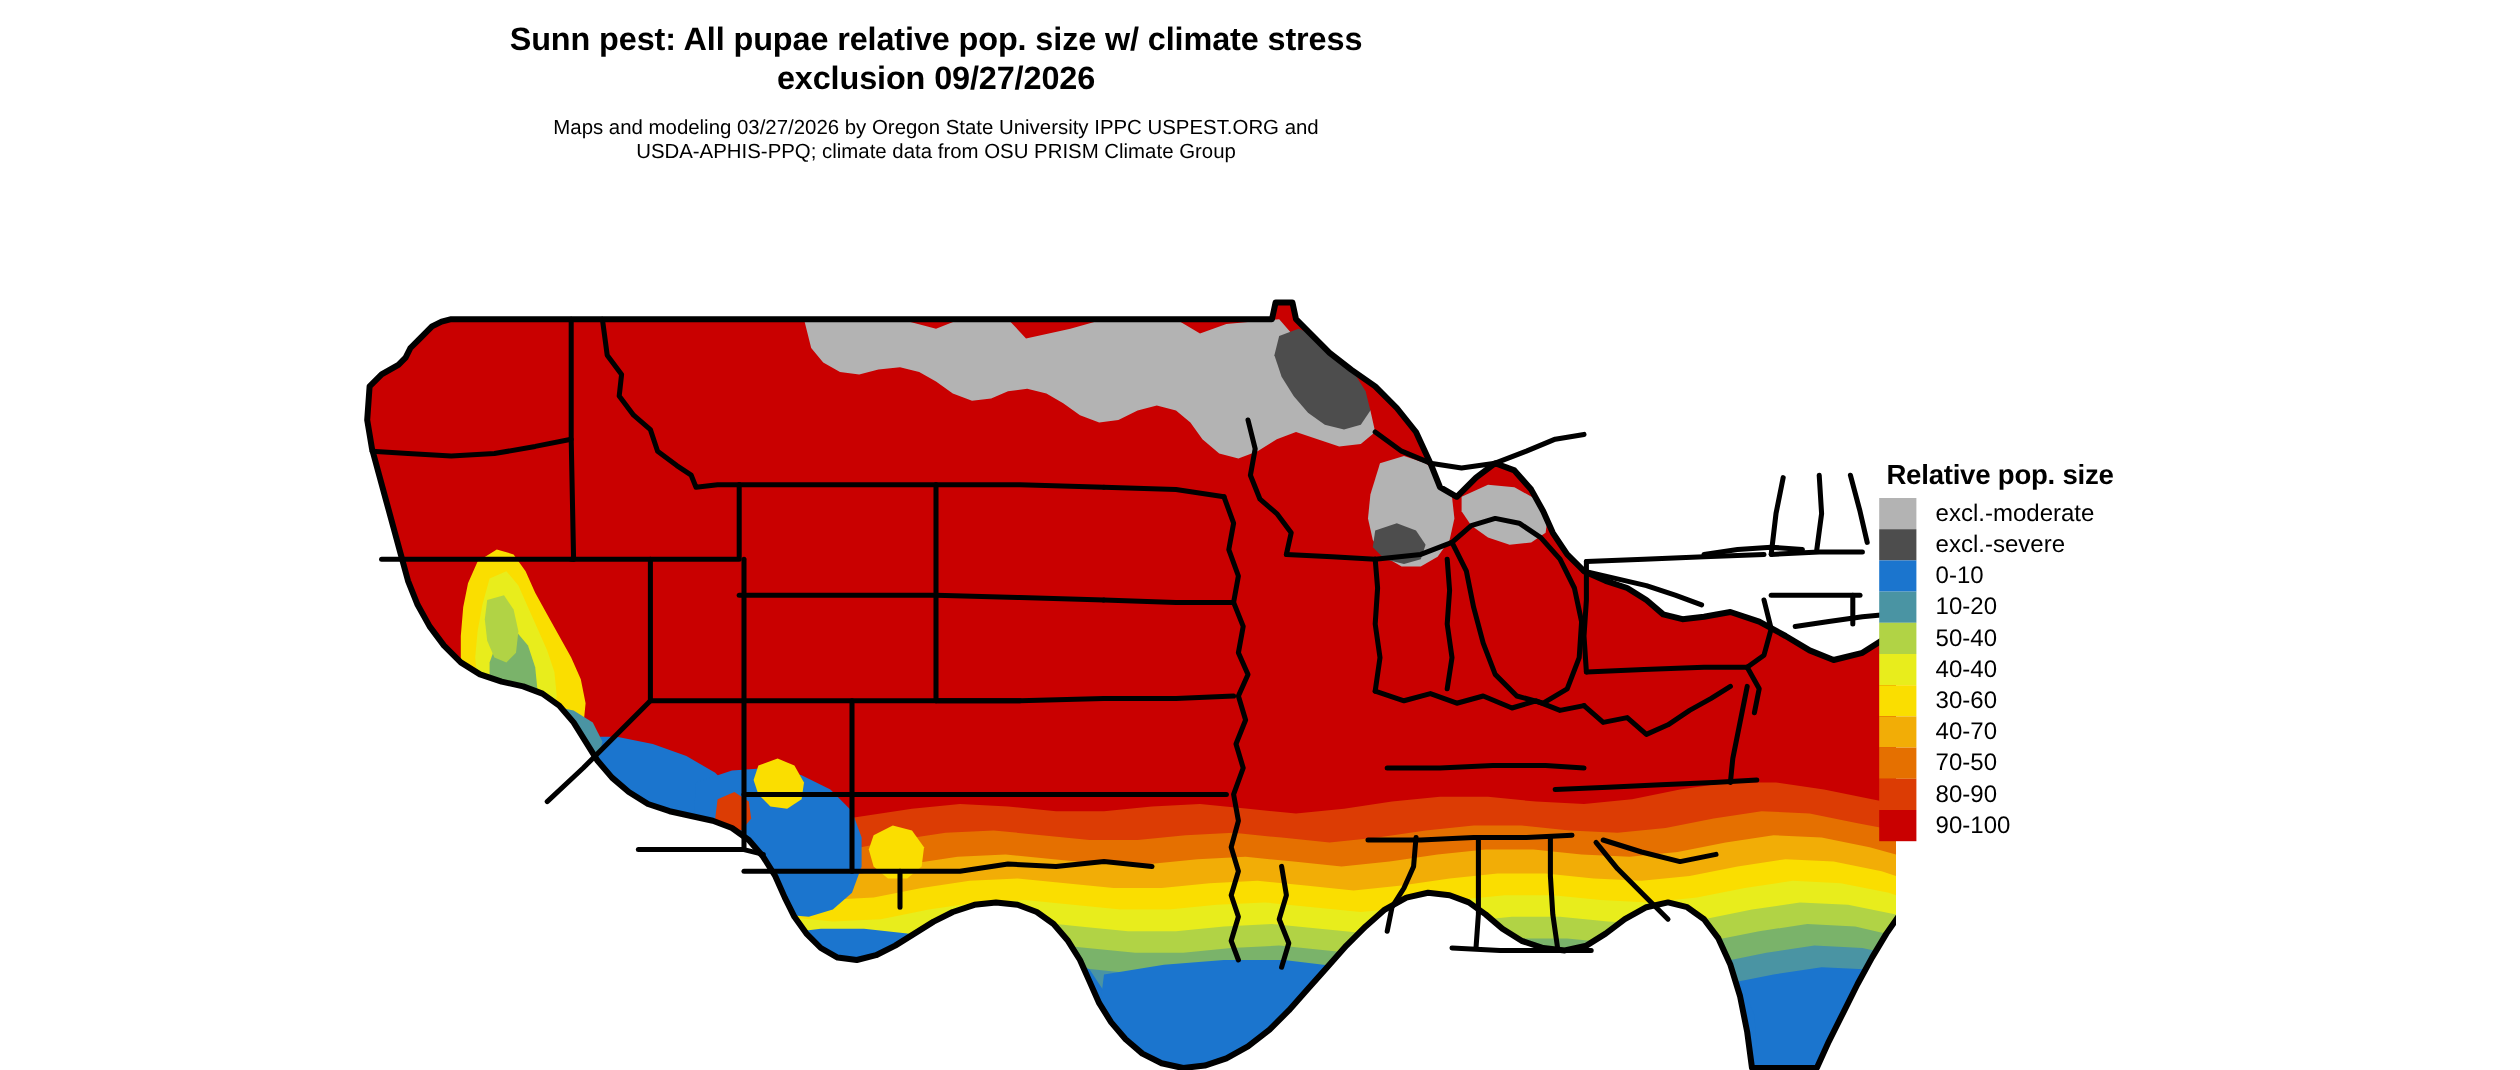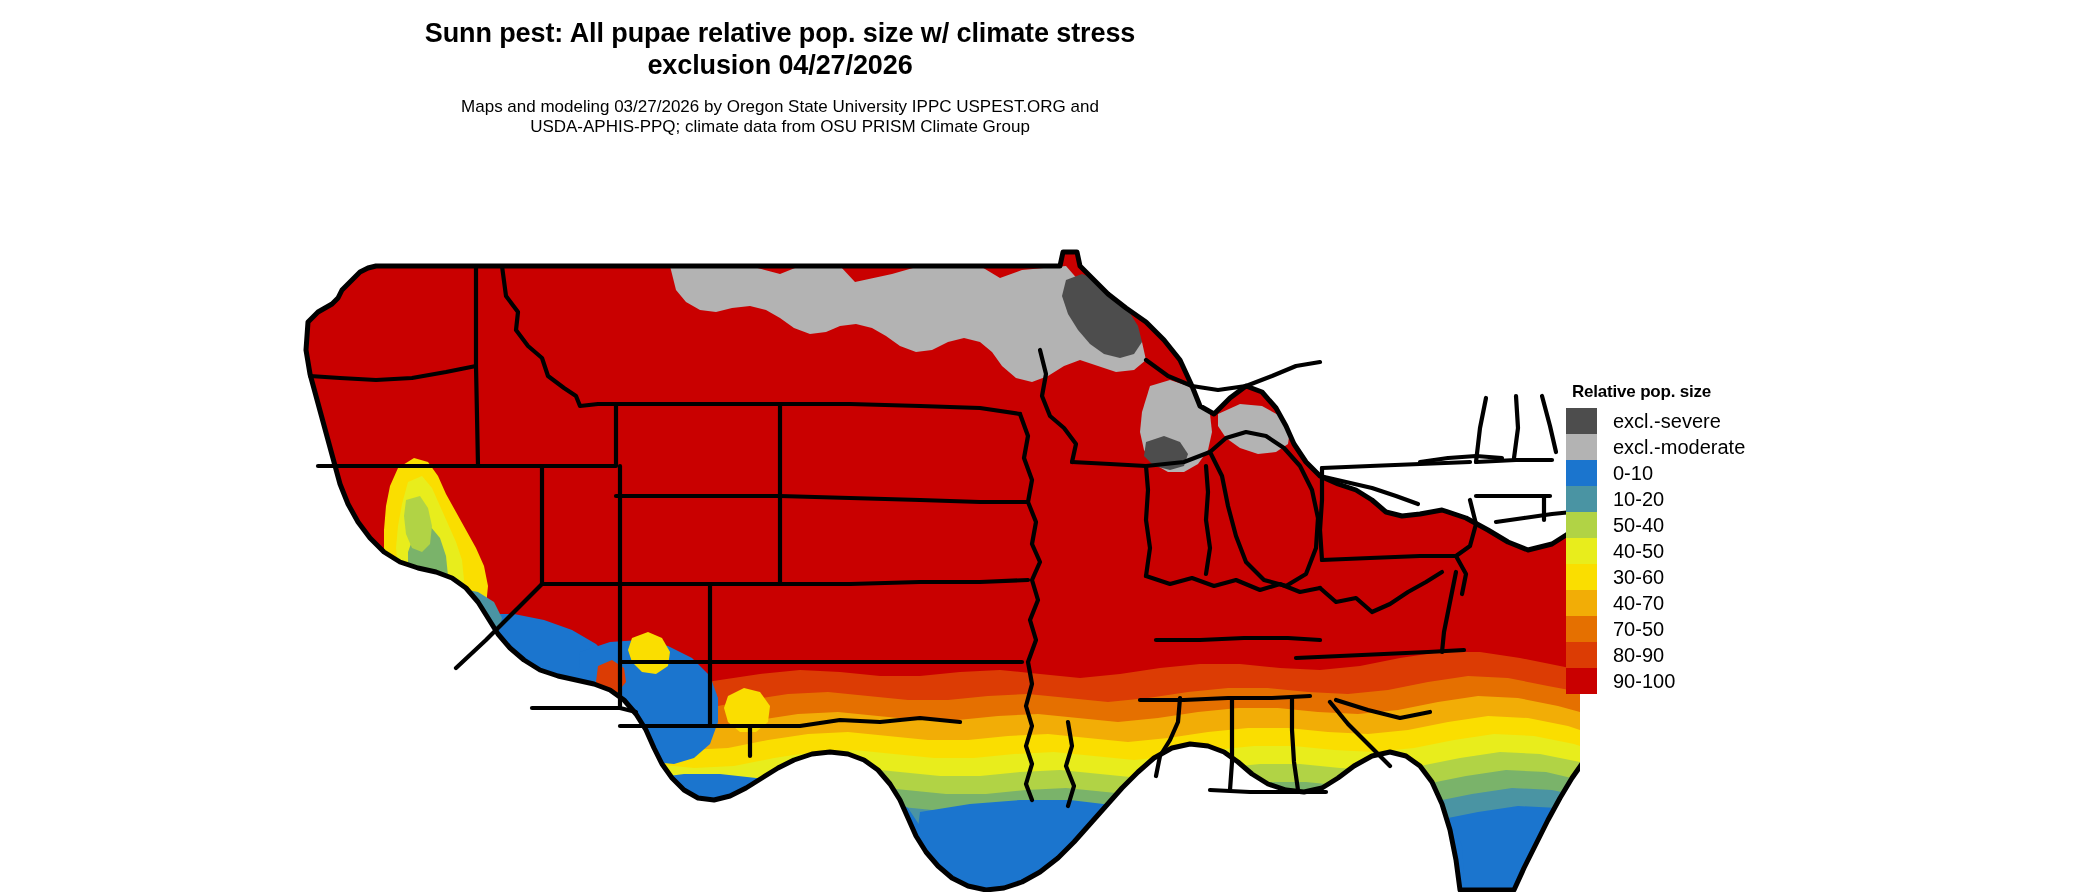--- a/index.html
+++ b/index.html
@@ -61,21 +61,21 @@
   }
 
   
   #legend {
     position: absolute;
     left: 1566px;
     top: 382px;
     width: 360px;
   }
   #legend-title {
-    font-size: 17px;
+    font-size: 23px;
     font-weight: bold;
     color: #000000;
     margin: 0 0 6px 6px;
     letter-spacing: -0.2px;
   }
   .legend-row {
     display: flex;
     align-items: center;
     height: 26px;
   }
@@ -92,21 +92,21 @@
     white-space: nowrap;
   }
 </style>
 </head>
 <body>
 
 <div id="page">
 
   <div id="title-block">
     <div id="map-title">Sunn pest: All pupae relative pop. size w/ climate stress
-exclusion 04/27/2026</div>
+exclusion 09/27/2026</div>
     <div id="map-subtitle">Maps and modeling 03/27/2026 by Oregon State University IPPC USPEST.ORG and
 USDA-APHIS-PPQ; climate data from OSU PRISM Climate Group</div>
   </div>
 
   <div id="map-wrap">
     <svg id="map-svg" viewBox="0 0 1300 692" preserveAspectRatio="xMidYMid meet">
       <defs>
 
         <clipPath id="usClip">
           <path d="M 28,122 L 38,112 L 45,108 L 52,104 L 58,98 L 62,90 L 68,84 L 74,78 L 80,72
@@ -393,42 +393,42 @@
 
         <path d="M 1216,322 L 1244,318 L 1272,314 L 1292,312"></path>
       </g>
     </svg>
   </div>
 
   <div id="legend">
     <div id="legend-title">Relative pop. size</div>
     <div id="legend-items">
         <div class="legend-row">
+          <div class="legend-swatch" style="background: rgb(179, 179, 179);"></div>
+          <div class="legend-label">excl.-moderate</div>
+        </div>
+        <div class="legend-row">
           <div class="legend-swatch" style="background: rgb(77, 77, 77);"></div>
           <div class="legend-label">excl.-severe</div>
         </div>
         <div class="legend-row">
-          <div class="legend-swatch" style="background: rgb(179, 179, 179);"></div>
-          <div class="legend-label">excl.-moderate</div>
-        </div>
-        <div class="legend-row">
           <div class="legend-swatch" style="background: rgb(27, 117, 206);"></div>
           <div class="legend-label">0-10</div>
         </div>
         <div class="legend-row">
           <div class="legend-swatch" style="background: rgb(74, 148, 163);"></div>
           <div class="legend-label">10-20</div>
         </div>
         <div class="legend-row">
           <div class="legend-swatch" style="background: rgb(177, 211, 69);"></div>
           <div class="legend-label">50-40</div>
         </div>
         <div class="legend-row">
           <div class="legend-swatch" style="background: rgb(232, 237, 28);"></div>
-          <div class="legend-label">40-50</div>
+          <div class="legend-label">40-40</div>
         </div>
         <div class="legend-row">
           <div class="legend-swatch" style="background: rgb(250, 222, 0);"></div>
           <div class="legend-label">30-60</div>
         </div>
         <div class="legend-row">
           <div class="legend-swatch" style="background: rgb(242, 173, 6);"></div>
           <div class="legend-label">40-70</div>
         </div>
         <div class="legend-row">

